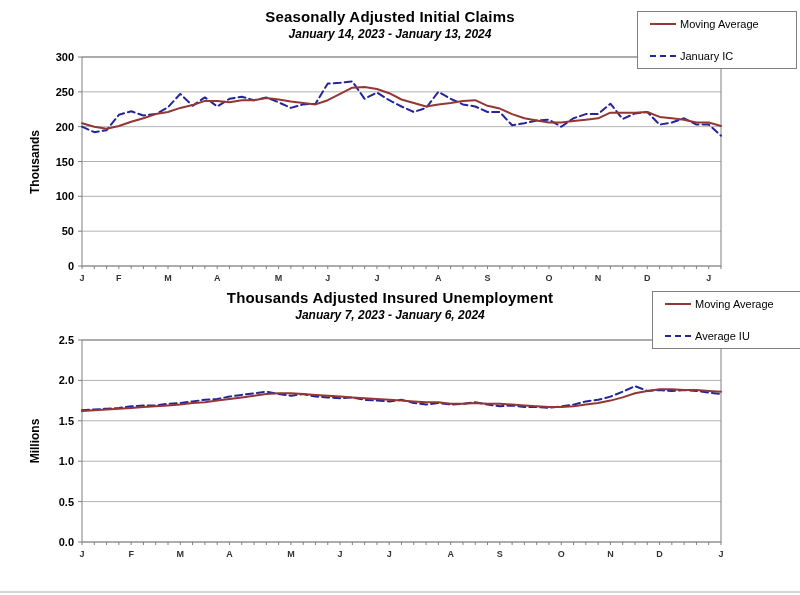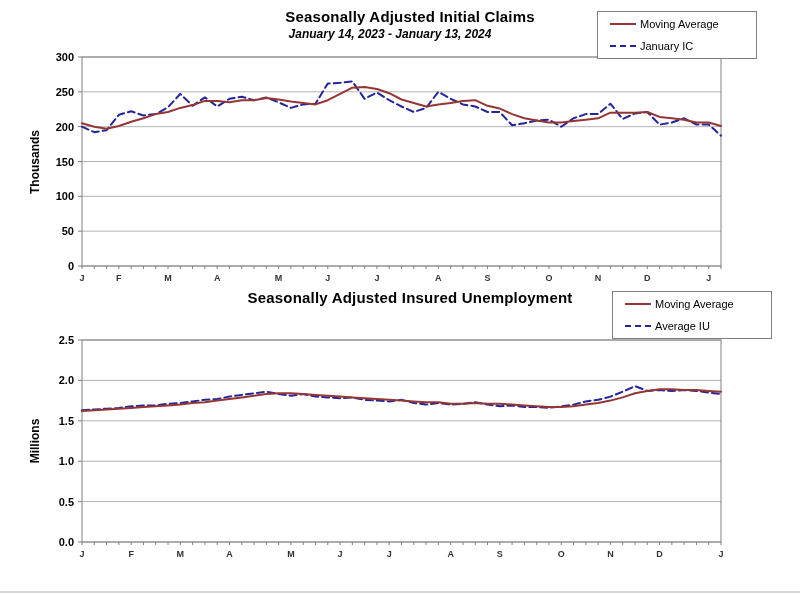--- a/index.html
+++ b/index.html
@@ -2,25 +2,25 @@
 <html><head>
 <meta charset="utf-8">
 <style>
   html,body{margin:0;padding:0;background:#ffffff;}
   .screen{position:relative;width:800px;height:595px;background:#ffffff;overflow:hidden;
           font-family:"Liberation Sans",sans-serif;color:#000;}
   section.chart{position:absolute;left:0;width:800px;height:295px;}
   #chart-0{top:0;}
   #chart-1{top:281px;}
   .chart-title{position:absolute;left:0;width:780px;text-align:center;top:8px;
-               font-size:15px;font-weight:bold;letter-spacing:.2px;margin-left:20px;}
+               font-size:15px;font-weight:bold;letter-spacing:.2px;}
   .chart-subtitle{position:absolute;left:0;width:780px;text-align:center;top:27px;
                   font-size:12px;font-weight:bold;font-style:italic;}
   .legend{position:absolute;background:#fff;border:1px solid #7f7f7f;
-          padding:6px 10px 6px 12px;display:flex;flex-direction:column;gap:10px;z-index:5;}
+          padding:6px 10px 6px 12px;display:flex;flex-direction:column;gap:20px;z-index:5;margin-left:40px;}
   #chart-0 .legend{left:597px;top:11px;width:136px;}
   #chart-1 .legend{left:612px;top:10px;width:136px;}
   .legend-row{display:flex;align-items:center;gap:4px;white-space:nowrap;}
   .legend-sample{display:inline-block;width:26px;height:0;border-top:2px solid #000;flex:0 0 26px;}
   .legend-sample.dashed{border-top-style:dashed;}
   .legend-label{font-size:11px;}
   .ylab{position:absolute;left:-24px;width:120px;height:16px;text-align:center;
         font-size:12px;font-weight:bold;transform:rotate(-90deg);}
   #chart-0 .ylab{top:154px;}
   #chart-1 .ylab{top:152px;}
@@ -138,21 +138,22 @@
         <text x="518.9615384615385" y="231" text-anchor="middle" class="xtick">O</text>
         <text x="568.1153846153846" y="231" text-anchor="middle" class="xtick">N</text>
         <text x="617.2692307692307" y="231" text-anchor="middle" class="xtick">D</text>
         <text x="678.7115384615385" y="231" text-anchor="middle" class="xtick">J</text>
         <polyline points="52.0,76.7 64.3,82.2 76.6,80.2 88.9,64.8 101.2,61.3 113.4,65.5 125.7,64.1 138.0,57.2 150.3,43.9 162.6,55.8 174.9,47.4 187.2,56.5 199.5,48.8 211.8,46.7 224.0,50.2 236.3,47.4 248.6,52.3 260.9,57.9 273.2,54.4 285.5,53.7 297.8,33.5 310.1,32.8 322.3,31.4 334.6,48.8 346.9,42.5 359.2,50.2 371.5,56.5 383.8,62.0 396.1,57.9 408.4,41.8 420.7,48.8 432.9,54.4 445.2,56.5 457.5,62.0 469.8,62.0 482.1,75.3 494.4,73.2 506.7,70.4 519.0,69.7 531.3,76.7 543.5,68.3 555.8,64.1 568.1,64.1 580.4,53.7 592.7,69.0 605.0,63.4 617.3,62.0 629.6,74.6 641.8,72.5 654.1,68.3 666.4,74.6 678.7,74.6 691.0,85.7" fill="none" stroke="#24249C" stroke-width="2" stroke-linejoin="round" stroke-linecap="round" stroke-dasharray="7 4"></polyline>
         <polyline points="52.0,73.2 64.3,76.7 76.6,78.8 88.9,76.0 101.2,71.8 113.4,68.3 125.7,64.1 138.0,62.0 150.3,57.9 162.6,55.1 174.9,50.9 187.2,50.9 199.5,52.3 211.8,50.2 224.0,50.2 236.3,48.1 248.6,49.5 260.9,51.6 273.2,53.0 285.5,54.4 297.8,50.2 310.1,43.9 322.3,37.7 334.6,37.0 346.9,39.0 359.2,43.2 371.5,49.5 383.8,53.0 396.1,56.5 408.4,54.4 420.7,53.0 432.9,50.9 445.2,50.2 457.5,55.8 469.8,58.6 482.1,64.1 494.4,68.3 506.7,70.4 519.0,72.5 531.3,72.5 543.5,71.1 555.8,69.7 568.1,68.3 580.4,62.7 592.7,62.7 605.0,62.7 617.3,62.0 629.6,66.9 641.8,68.3 654.1,69.7 666.4,72.5 678.7,72.5 691.0,76.0" fill="none" stroke="#943634" stroke-width="2" stroke-linejoin="round" stroke-linecap="round"></polyline>
       </svg>
   </section>
 
   <section class="chart" id="chart-1">
-    <div class="chart-title">Seasonally Adjusted Insured Unemployment</div>
+    <div class="chart-title">Thousands Adjusted Insured Unemployment</div>
+    <div class="chart-subtitle">January 7, 2023 - January 6, 2024</div>
     <div class="legend">
       <div class="legend-row">
         <span class="legend-sample solid" style="border-top-color: rgb(148, 54, 52);"></span>
         <span class="legend-label">Moving Average</span>
       </div>
       <div class="legend-row">
         <span class="legend-sample dashed" style="border-top-color: rgb(36, 36, 156);"></span>
         <span class="legend-label">Average IU</span>
       </div>
     </div>

